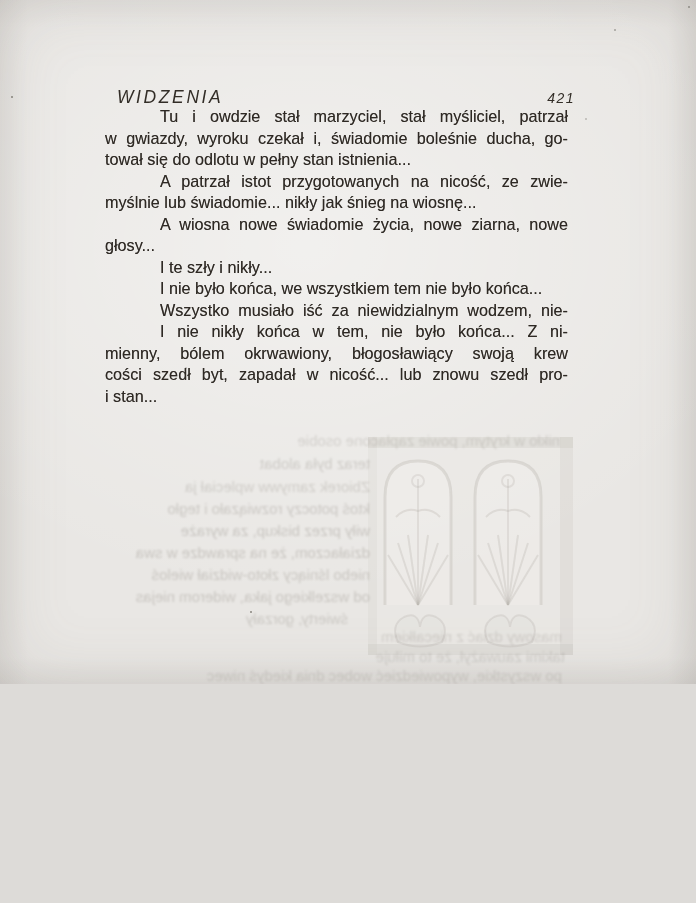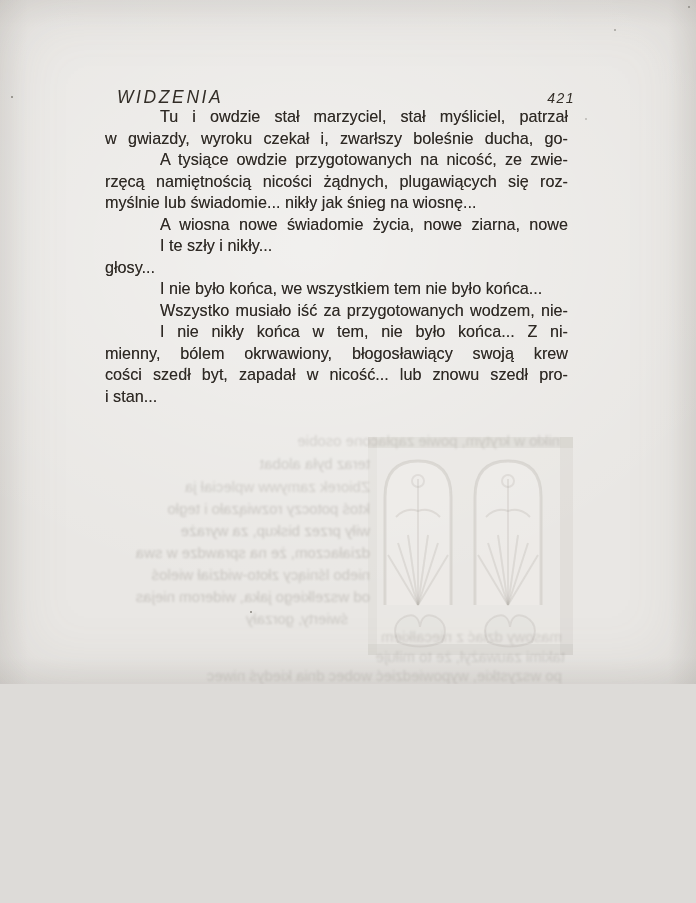--- a/index.html
+++ b/index.html
@@ -117,29 +117,29 @@
     <div class="gl" style="left:130px;top:787px;width:395px;opacity:.23">z odbladym wilociznym przyglądały się w wodzie</div>
   </div>
 
   <header class="running-header">
     <span class="chapter">WIDZENIA</span>
     <span class="pageno">421</span>
   </header>
 
   <main class="body-text">
     <div class="ln jst ind">Tu i owdzie stał marzyciel, stał myśliciel, patrzał</div>
-    <div class="ln jst">w gwiazdy, wyroku czekał i, zwarłszy boleśnie ducha, go-</div>
-    <div class="ln jst ind">A tysiące owdzie przygotowanych na nicość, ze zwie-</div>
-    <div class="ln jst">rzęcą namiętnością nicości żądnych, plugawiących się roz-</div>
+    <div class="ln jst">w gwiazdy, wyroku czekał i, świadomie boleśnie ducha, go-</div>
+    <div class="ln">tował się do odlotu w pełny stan istnienia...</div>
+    <div class="ln jst ind">A patrzał istot przygotowanych na nicość, ze zwie-</div>
     <div class="ln">myślnie lub świadomie... nikły jak śnieg na wiosnę...</div>
     <div class="ln jst ind">A wiosna nowe świadomie życia, nowe ziarna, nowe</div>
+    <div class="ln">głosy...</div>
     <div class="ln ind">I te szły i nikły...</div>
-    <div class="ln">głosy...</div>
     <div class="ln ind">I nie było końca, we wszystkiem tem nie było końca...</div>
-    <div class="ln jst ind">Wszystko musiało iść za przygotowanych wodzem, nie-</div>
+    <div class="ln jst ind">Wszystko musiało iść za niewidzialnym wodzem, nie-</div>
     <div class="ln jst ind">I nie nikły końca w tem, nie było końca...  Z ni-</div>
     <div class="ln jst">mienny, bólem okrwawiony, błogosławiący swoją krew</div>
     <div class="ln jst">cości szedł byt, zapadał w nicość... lub znowu szedł pro-</div>
     <div class="ln">i stan...</div>
   </main>
 
   <div class="speck" style="left:11px;top:96px;width:2px;height:2px;"></div>
   <div class="speck" style="left:614px;top:29px;width:2px;height:2px;opacity:.7"></div>
   <div class="speck" style="left:688px;top:6px;width:2px;height:2px;opacity:.8"></div>
   <div class="speck" style="left:250px;top:611px;width:2px;height:2px;"></div>

